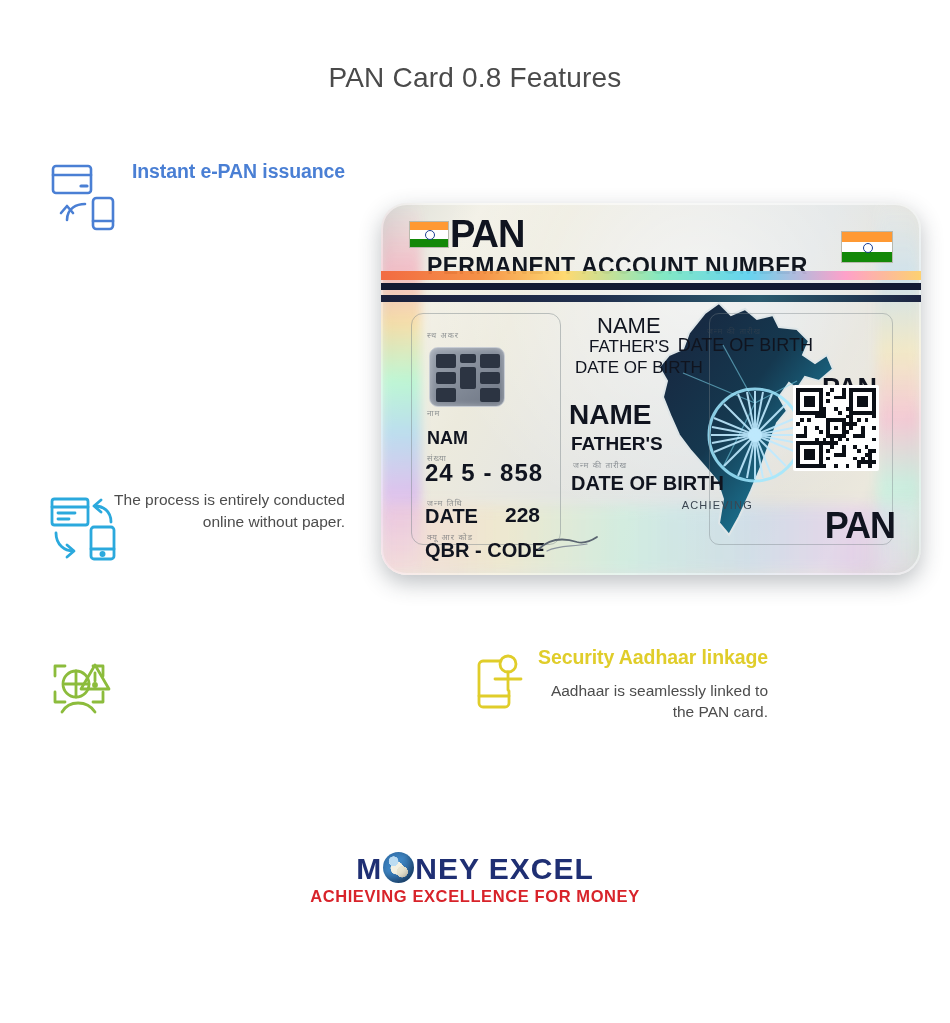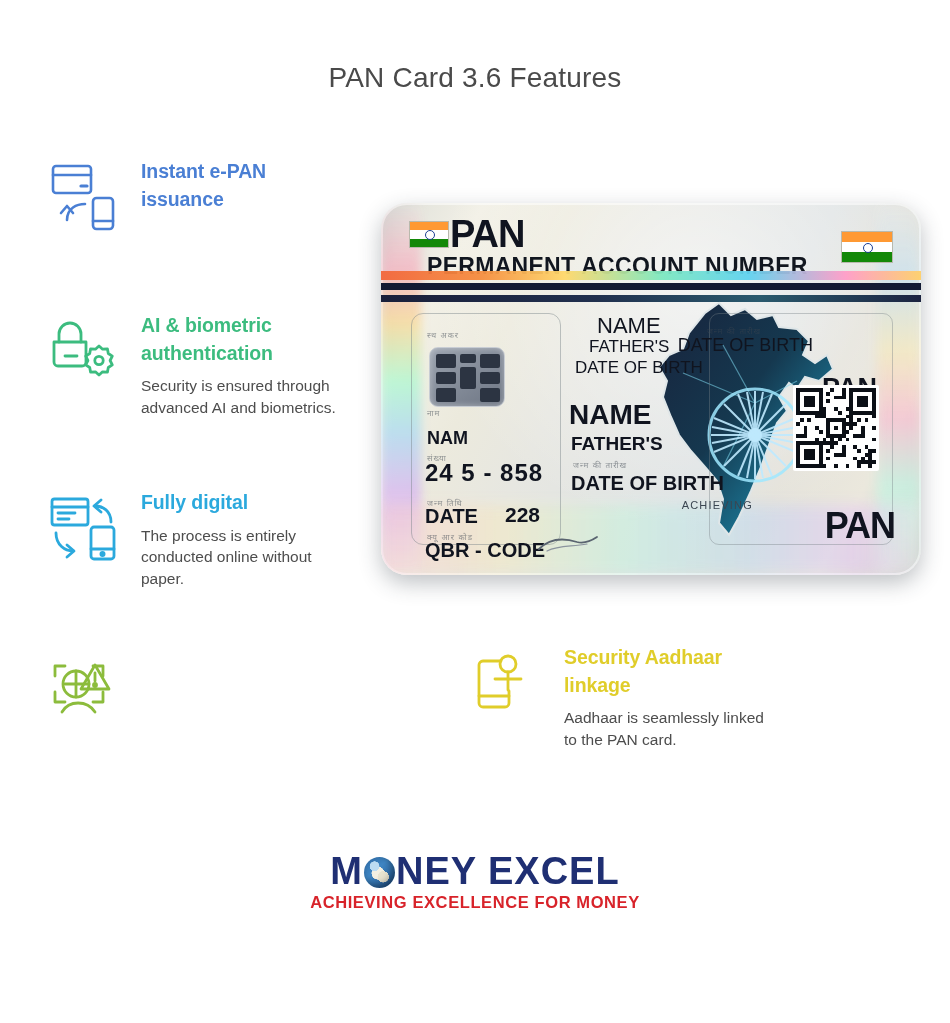--- a/index.html
+++ b/index.html
@@ -17,21 +17,21 @@
     text-align: center;
     font-size: 28px; font-weight: 400; color: #4a4a4a;
     letter-spacing: .2px;
   }
 
   
   .feature { position: absolute; }
   .feature .icon-wrap {
     position: absolute; left: 0; top: 0; width: 76px; height: 76px;
   }
-  .feature .ftext { margin-left: 96px; }
+  .feature .ftext { margin-left: 60px; text-align: right; }
   .feature h3 {
     font-size: 19.5px; font-weight: bold; line-height: 1.42;
     margin-bottom: 8px; letter-spacing: -.1px;
   }
   .feature p {
     font-size: 15.5px; line-height: 1.40; color: #4d4d4d; font-weight: 400;
   }
 
   #f1 { left: 45px; top: 158px; width: 300px; }
   #f2 { left: 45px; top: 312px; width: 320px; }
@@ -161,21 +161,21 @@
   .qr {
     position:absolute; right: 42px; top: 78px; width: 86px; height: 86px;
     background:#fff; padding:3px; border-radius:2px;
   }
   .qr-grid { width:100%; height:100%; display:grid; grid-template-columns: repeat(21,1fr); grid-template-rows: repeat(21,1fr); }
   .qr-grid span { background:#0b0f16; }
 
   
   .logo-area { position:absolute; left:0; top:852px; width:950px; text-align:center; }
   .logo-main {
-    font-size: 38px; font-weight: bold; color:#1f2f73; letter-spacing:1px;
+    font-size: 30px; font-weight: bold; color:#1f2f73; letter-spacing:1px;
     font-family:"Liberation Sans", sans-serif; line-height:1;
     display:inline-block; position:relative;text-align:center;
   }
   .globe {
     display:inline-block; width:31px; height:31px; border-radius:50%;
     vertical-align:-4px; margin: 0 1px;
     background:
       radial-gradient(circle at 34% 30%, #bcdcf2 0 16%, rgba(188,220,242,0) 17%),
       radial-gradient(circle at 62% 64%, #e8e4d0 0 20%, rgba(232,228,208,0) 21%),
       radial-gradient(circle at 45% 52%, #f3f0e2 0 27%, rgba(243,240,226,0) 28%),
@@ -185,79 +185,61 @@
   .logo-sub {
     margin-top: 3px; font-size: 16.5px; font-weight: bold; color:#d8232a;
     letter-spacing: .6px;
   }
 </style>
 </head>
 <body>
 
 <div class="page">
 
-  <div class="page-title">PAN Card 3.6 Features</div>
+  <div class="page-title">PAN Card 0.8 Features</div>
 
   <div class="feature" id="f1">
     <div class="icon-wrap">
       <svg viewBox="0 0 76 76" width="76" height="76">
         <g fill="none" stroke="#4a7fd4" stroke-width="2.6" stroke-linecap="round" stroke-linejoin="round">
           <rect x="8" y="8" width="38" height="27" rx="3"></rect>
           <line x1="8" y1="17" x2="46" y2="17"></line>
           <line x1="36" y1="28" x2="42" y2="28" stroke-width="3.2"></line>
           <rect x="48" y="40" width="20" height="31" rx="3.5"></rect>
           <line x1="48" y1="63" x2="68" y2="63"></line>
           <path d="M22 62 C22 50 32 46 40 46"></path>
           <polyline points="16,55 22,48 28,55"></polyline>
         </g>
       </svg>
     </div>
     <div class="ftext">
       <h3>Instant e-PAN issuance</h3>
     </div>
   </div>
 
-  <div class="feature" id="f2">
-    <div class="icon-wrap">
-      <svg viewBox="0 0 76 76" width="76" height="76">
-        <g fill="none" stroke="#3cbc7f" stroke-width="2.8" stroke-linecap="round" stroke-linejoin="round">
-          <path d="M14 30 V22 a11 11 0 0 1 22 0 v8"></path>
-          <path d="M9 30 h32 v20 a4 4 0 0 1 -4 4 H13 a4 4 0 0 1 -4 -4 Z"></path>
-          <line x1="20" y1="44" x2="32" y2="44"></line>
-          <path d="M54 34 l3.6 3.2 4.8 -.4 .9 4.7 4 2.7 -2.2 4.3 2.2 4.3 -4 2.7 -.9 4.7 -4.8 -.4 -3.6 3.2 -3.6 -3.2 -4.8 .4 -.9 -4.7 -4 -2.7 2.2 -4.3 -2.2 -4.3 4 -2.7 .9 -4.7 4.8 .4 Z"></path>
-          <circle cx="54" cy="48.5" r="4.2"></circle>
-        </g>
-      </svg>
-    </div>
-    <div class="ftext">
-      <h3>AI &amp; biometric authentication</h3>
-      <p>Security is ensured through advanced AI and biometrics.</p>
-    </div>
-  </div>
 
   <div class="feature" id="f3">
     <div class="icon-wrap">
       <svg viewBox="0 0 76 76" width="76" height="76">
         <g fill="none" stroke="#2ba9dd" stroke-width="2.8" stroke-linecap="round" stroke-linejoin="round">
           <rect x="7" y="10" width="36" height="26" rx="2.5"></rect>
           <line x1="7" y1="18" x2="43" y2="18"></line>
           <line x1="13" y1="24" x2="30" y2="24"></line>
           <line x1="13" y1="30" x2="24" y2="30"></line>
           <rect x="46" y="38" width="23" height="32" rx="3"></rect>
           <line x1="46" y1="60" x2="69" y2="60"></line>
           <circle cx="57.5" cy="65" r="1.6" fill="#2ba9dd"></circle>
           <path d="M66 33 C66 22 58 17 50 17"></path>
           <polyline points="56,11 49,17 56,23"></polyline>
           <path d="M11 44 C11 56 20 62 28 62"></path>
           <polyline points="22,56 29,62 22,68"></polyline>
         </g>
       </svg>
     </div>
     <div class="ftext">
-      <h3>Fully digital</h3>
       <p>The process is entirely conducted online without paper.</p>
     </div>
   </div>
 
   <div class="feature" id="f4">
     <div class="icon-wrap">
       <svg viewBox="0 0 76 76" width="76" height="76">
         <g fill="none" stroke="#8cbc3c" stroke-width="2.8" stroke-linecap="round" stroke-linejoin="round">
           <polyline points="20,22 10,22 10,32"></polyline>
           <polyline points="48,22 58,22 58,32"></polyline>

